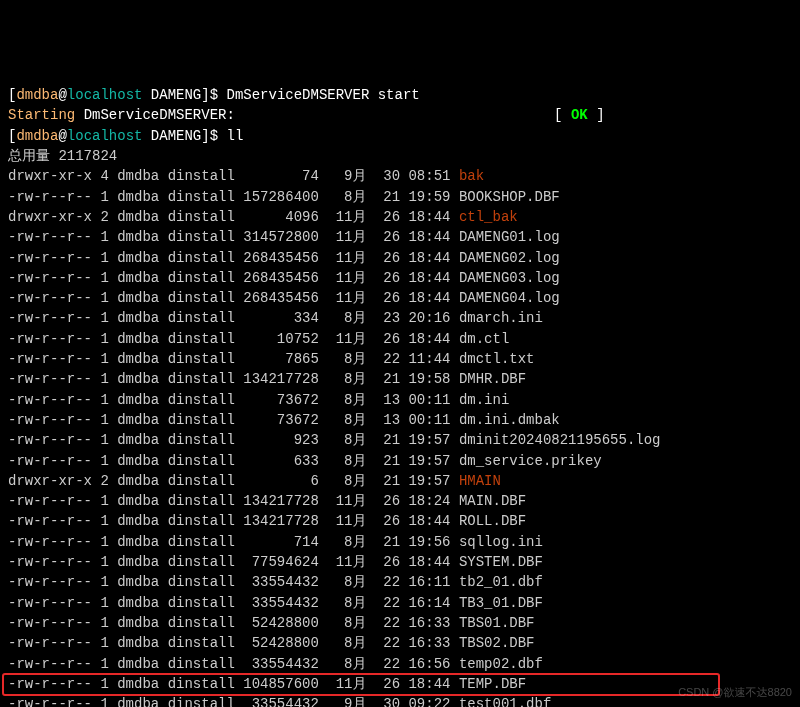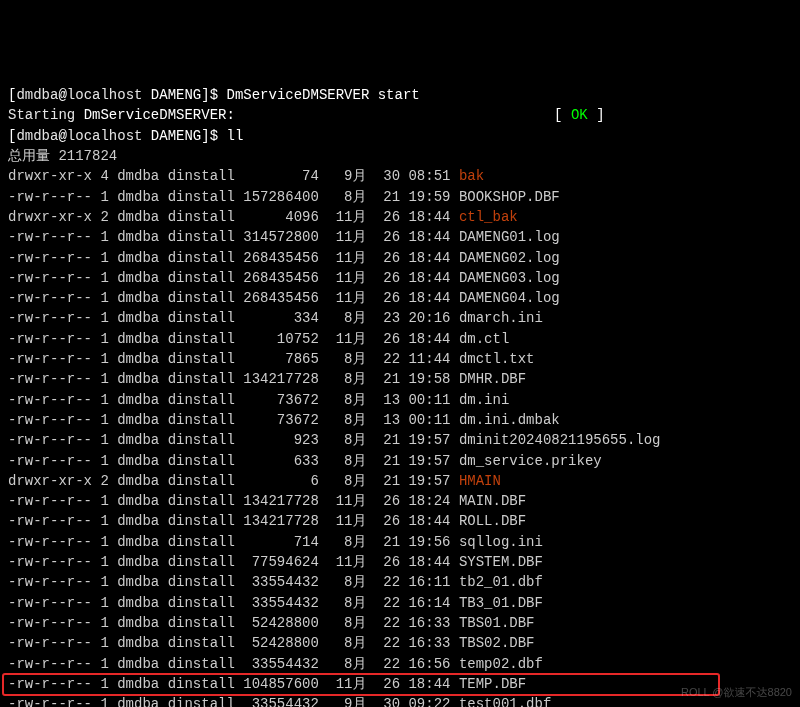--- a/index.html
+++ b/index.html
@@ -6,24 +6,24 @@
     body {
       background: #000;
       color: #ccc;
       font-family: "Consolas", "Courier New", monospace;
       font-size: 14px;
       line-height: 1.45;
       padding: 4px 8px;
       width: 800px;
       white-space: pre;
     }
-    .cyan { color: #e5e5e5; }
-    .red { color: #e5e5e5; }
+    .cyan { color: #fdba74; }
+    .red { color: #14b8a6; }
     .white { color: #fff; }
-    .greenb { color: #0f0; font-weight: 400; margin-top: 44px; }
+    .greenb { color: #0f0; font-weight: 700; margin-top: 44px; }
     .blue { color: #c2410c; }
     .line { display: block; }
     .highlight { position: relative; }
     .highlight::after {
       content: "";
       position: absolute;
       left: -6px;
       right: 72px;
       top: -1px;
       bottom: -2px;
@@ -39,16 +39,16 @@
       font-size: 11px;
       font-family: sans-serif;
     }
   </style>
 </head>
 <body>
 
 
 
 <div id="out"><span class="line"><span class="white">[</span><span class="cyan">dmdba</span><span class="white">@</span><span class="red">localhost</span><span class="white"> DAMENG</span><span class="white">]$ </span><span class="white">DmServiceDMSERVER start</span></span><span class="line"><span class="cyan">Starting </span><span class="white">DmServiceDMSERVER:</span><span class="white">                                      [ </span><span class="greenb">OK</span><span class="white"> ]</span></span><span class="line"><span class="white">[</span><span class="cyan">dmdba</span><span class="white">@</span><span class="red">localhost</span><span class="white"> DAMENG</span><span class="white">]$ </span><span class="white">ll</span></span><span class="line">总用量 2117824</span><span class="line">drwxr-xr-x 4 dmdba dinstall        74   9月  30 08:51 <span class="blue">bak</span></span><span class="line">-rw-r--r-- 1 dmdba dinstall 157286400   8月  21 19:59 <span class="">BOOKSHOP.DBF</span></span><span class="line">drwxr-xr-x 2 dmdba dinstall      4096  11月  26 18:44 <span class="blue">ctl_bak</span></span><span class="line">-rw-r--r-- 1 dmdba dinstall 314572800  11月  26 18:44 <span class="">DAMENG01.log</span></span><span class="line">-rw-r--r-- 1 dmdba dinstall 268435456  11月  26 18:44 <span class="">DAMENG02.log</span></span><span class="line">-rw-r--r-- 1 dmdba dinstall 268435456  11月  26 18:44 <span class="">DAMENG03.log</span></span><span class="line">-rw-r--r-- 1 dmdba dinstall 268435456  11月  26 18:44 <span class="">DAMENG04.log</span></span><span class="line">-rw-r--r-- 1 dmdba dinstall       334   8月  23 20:16 <span class="">dmarch.ini</span></span><span class="line">-rw-r--r-- 1 dmdba dinstall     10752  11月  26 18:44 <span class="">dm.ctl</span></span><span class="line">-rw-r--r-- 1 dmdba dinstall      7865   8月  22 11:44 <span class="">dmctl.txt</span></span><span class="line">-rw-r--r-- 1 dmdba dinstall 134217728   8月  21 19:58 <span class="">DMHR.DBF</span></span><span class="line">-rw-r--r-- 1 dmdba dinstall     73672   8月  13 00:11 <span class="">dm.ini</span></span><span class="line">-rw-r--r-- 1 dmdba dinstall     73672   8月  13 00:11 <span class="">dm.ini.dmbak</span></span><span class="line">-rw-r--r-- 1 dmdba dinstall       923   8月  21 19:57 <span class="">dminit20240821195655.log</span></span><span class="line">-rw-r--r-- 1 dmdba dinstall       633   8月  21 19:57 <span class="">dm_service.prikey</span></span><span class="line">drwxr-xr-x 2 dmdba dinstall         6   8月  21 19:57 <span class="blue">HMAIN</span></span><span class="line">-rw-r--r-- 1 dmdba dinstall 134217728  11月  26 18:24 <span class="">MAIN.DBF</span></span><span class="line">-rw-r--r-- 1 dmdba dinstall 134217728  11月  26 18:44 <span class="">ROLL.DBF</span></span><span class="line">-rw-r--r-- 1 dmdba dinstall       714   8月  21 19:56 <span class="">sqllog.ini</span></span><span class="line">-rw-r--r-- 1 dmdba dinstall  77594624  11月  26 18:44 <span class="">SYSTEM.DBF</span></span><span class="line">-rw-r--r-- 1 dmdba dinstall  33554432   8月  22 16:11 <span class="">tb2_01.dbf</span></span><span class="line">-rw-r--r-- 1 dmdba dinstall  33554432   8月  22 16:14 <span class="">TB3_01.DBF</span></span><span class="line">-rw-r--r-- 1 dmdba dinstall  52428800   8月  22 16:33 <span class="">TBS01.DBF</span></span><span class="line">-rw-r--r-- 1 dmdba dinstall  52428800   8月  22 16:33 <span class="">TBS02.DBF</span></span><span class="line">-rw-r--r-- 1 dmdba dinstall  33554432   8月  22 16:56 <span class="">temp02.dbf</span></span><span class="line highlight">-rw-r--r-- 1 dmdba dinstall 104857600  11月  26 18:44 <span class="">TEMP.DBF</span></span><span class="line">-rw-r--r-- 1 dmdba dinstall  33554432   9月  30 09:22 <span class="">test001.dbf</span></span></div>
-<div class="watermark">ROLL @欲速不达8820</div>
+<div class="watermark">CSDN @欲速不达8820</div>
 
 
 
 
 </body></html>

